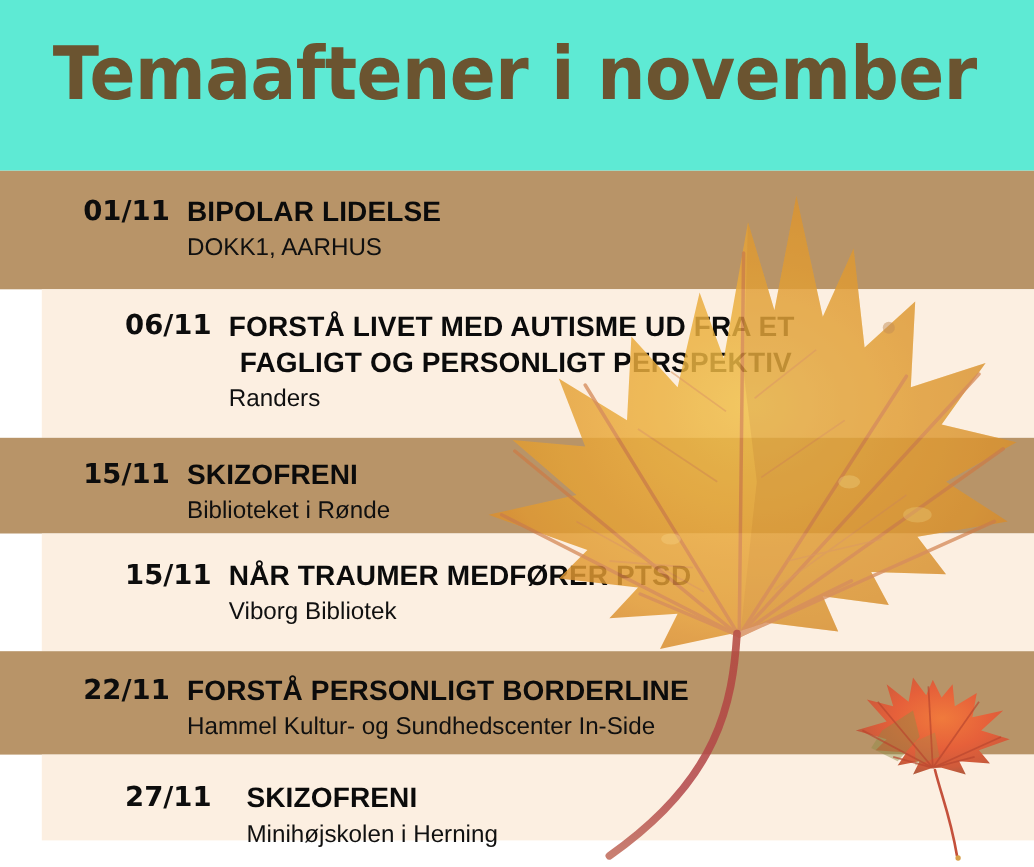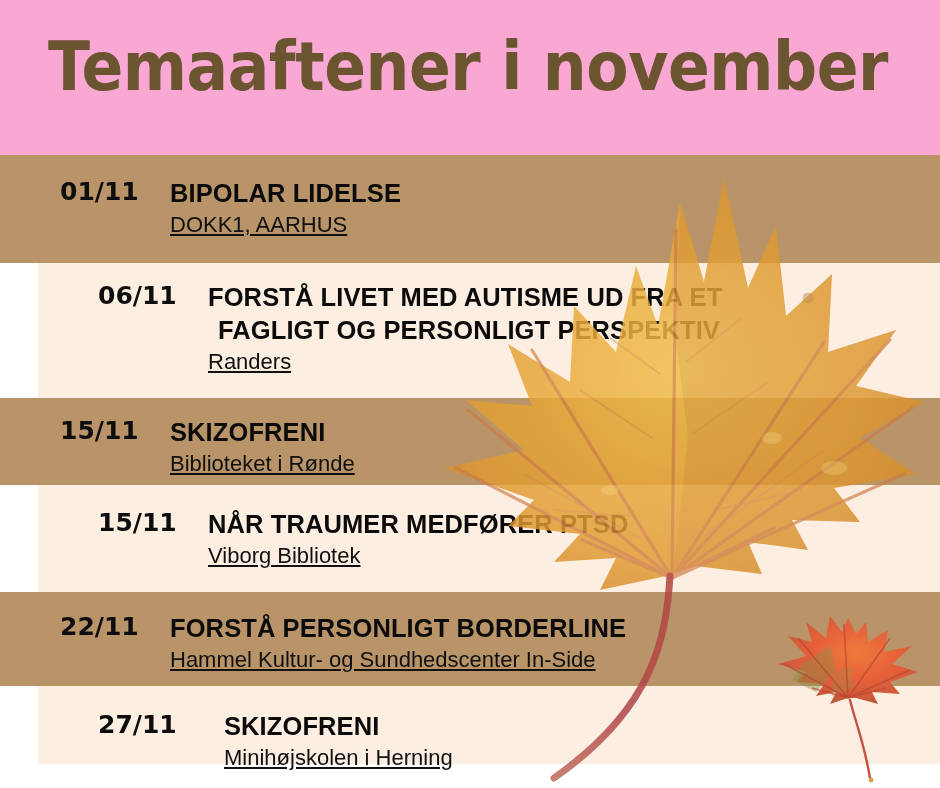--- a/index.html
+++ b/index.html
@@ -21,21 +21,21 @@
     overflow: hidden;
   }
 
   
   .header {
     position: absolute;
     left: 0;
     top: 0;
     width: 940px;
     height: 155px;
-    background: #f9a8d4;
+    background: #5eead4;
     z-index: 5;
   }
   .poster-title {
     position: absolute;
     left: 48px;
     top: 28px;
     font-family: "DejaVu Sans", sans-serif;
     font-weight: 700;
     font-size: 67px;
     line-height: 78px;
@@ -70,20 +70,21 @@
     flex: 0 0 auto;
     width: 170px;
     padding-left: 60px;
     box-sizing: border-box;
     font-family: "DejaVu Sans", sans-serif;
     font-weight: 700;
     font-size: 25px;
     line-height: 30px;
     color: #0d0d0d;
     white-space: nowrap;
+    text-align: center;
   }
   .row-body {
     flex: 1 1 auto;
     padding-right: 14px;
   }
   .row-title {
     font-family: Liberation Sans, sans-serif;
     font-weight: 700;
     font-size: 25.5px;
     line-height: 33px;
@@ -94,21 +95,20 @@
   .row-title.indent-second {
     padding-left: 10px;
   }
   .row-venue {
     font-family: "Liberation Sans", sans-serif;
     font-weight: 400;
     font-size: 22px;
     line-height: 30px;
     color: #101010;
     white-space: nowrap;
-    text-decoration: underline;
   }
 
   
   #row-0 { top: 0px;   height: 108px; padding-top: 22px; }
   #row-1 { top: 108px; height: 135px; padding-top: 18px; }
   #row-2 { top: 243px; height: 87px;  padding-top: 18px; }
   #row-3 { top: 330px; height: 107px; padding-top: 23px; }
   #row-4 { top: 437px; height: 94px;  padding-top: 20px; }
   #row-5 { top: 531px; height: 78px; padding-top: 24px; gap: 16px; }
 

